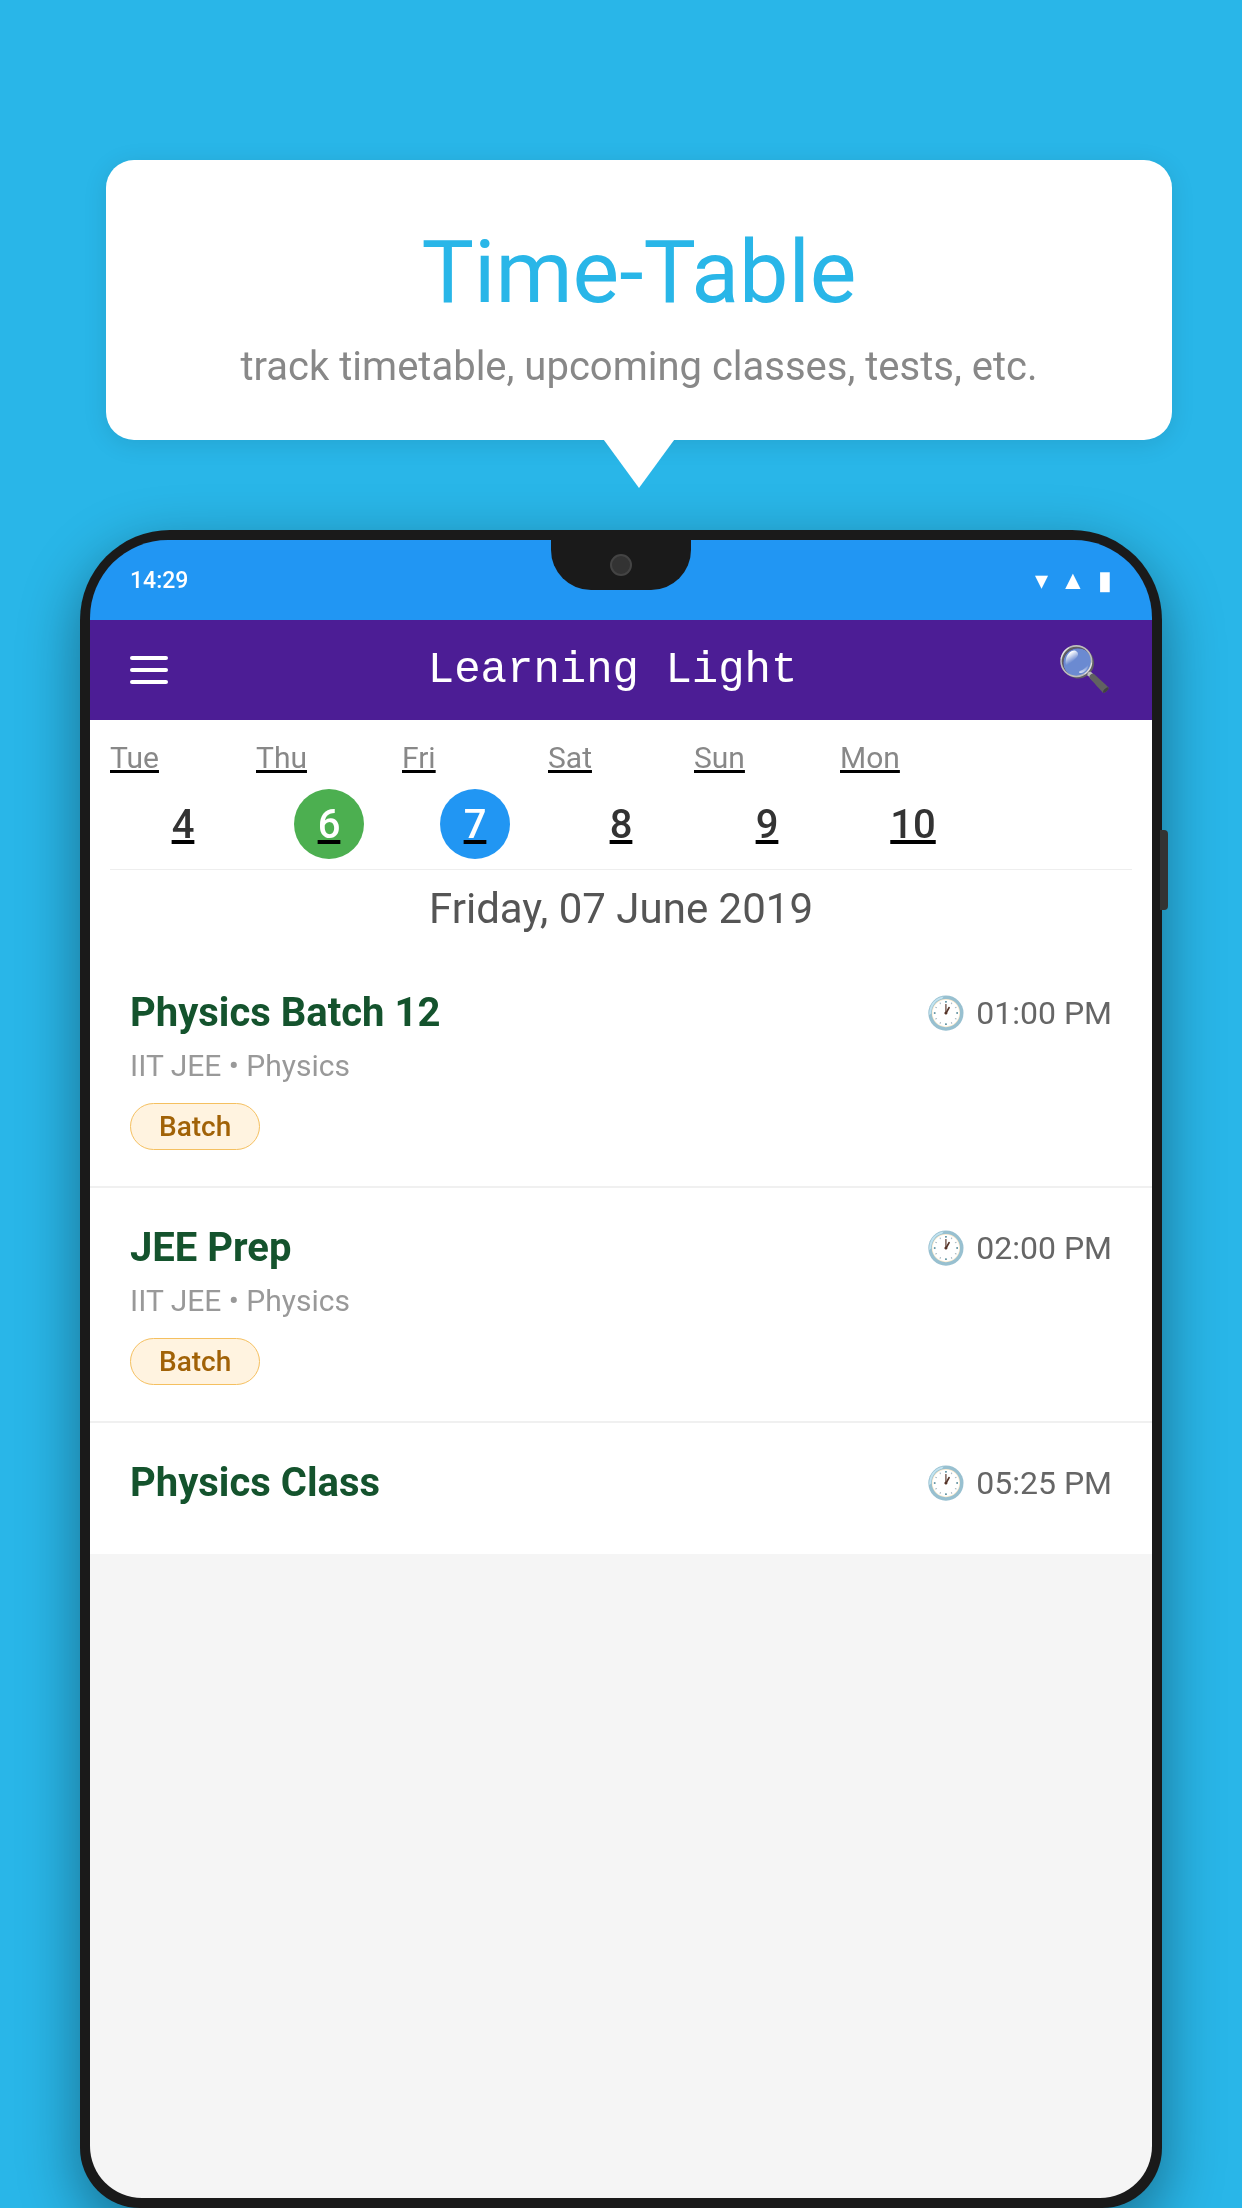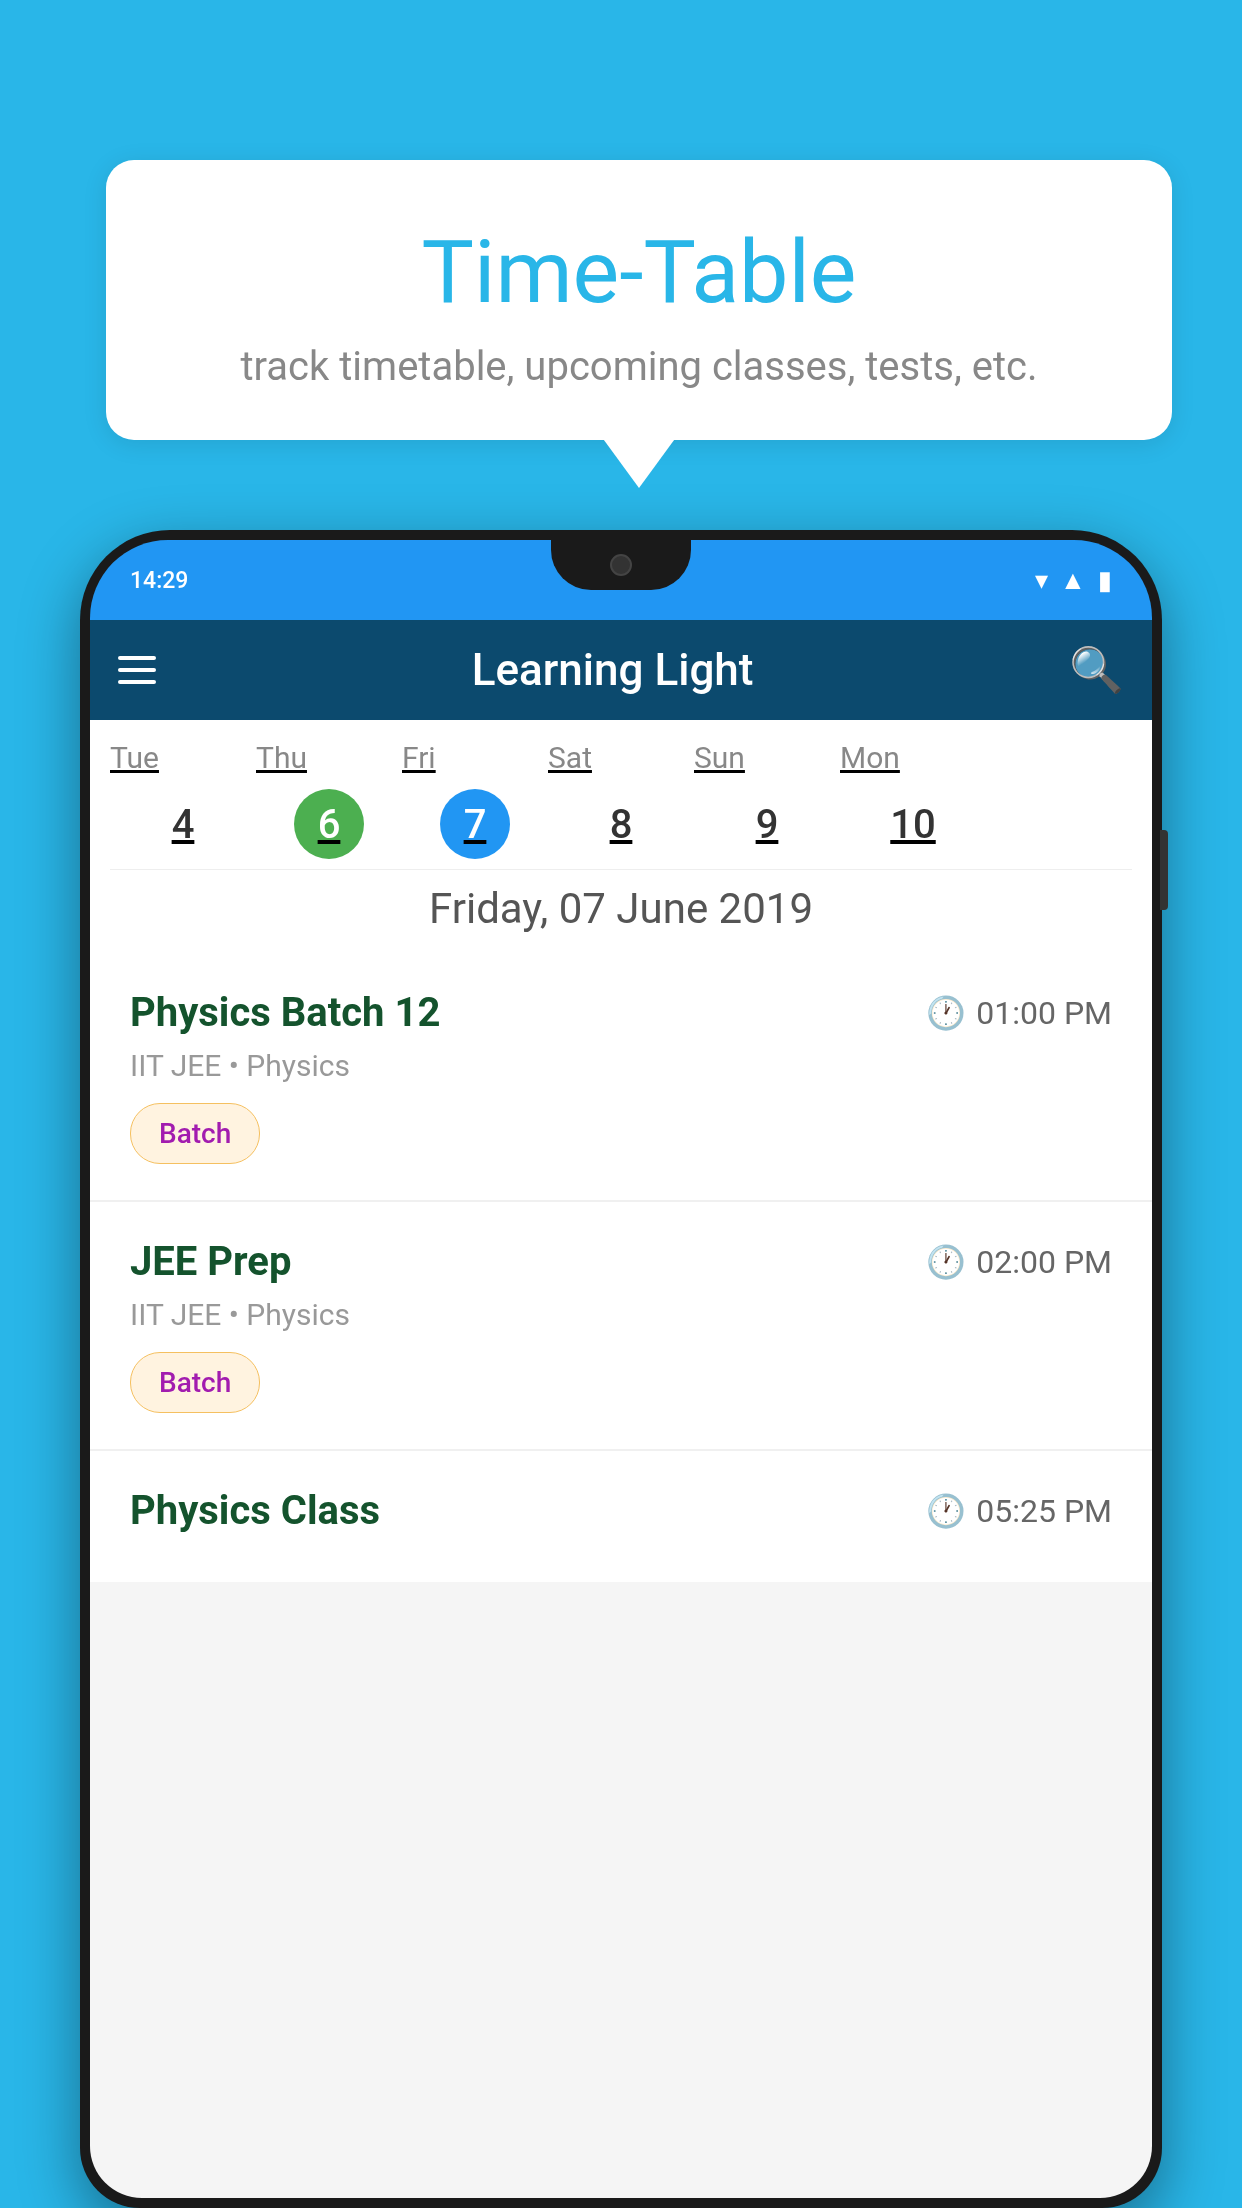--- a/index.html
+++ b/index.html
@@ -111,26 +111,27 @@
     
     .phone-screen {
       background: #f5f5f5;
       border-radius: 0 0 52px 52px;
       overflow: hidden;
       height: calc(100% - 80px);
     }
 
     
     .app-header {
-      background: #0c4a6e;
-      padding: 20px 28px;
+      background: #4c1d95;
+      padding: 20px 40px;
       display: flex;
       align-items: center;
       justify-content: space-between;
       height: 100px;
+      font-family: Liberation Mono, monospace;
     }
     .hamburger-icon {
       display: flex;
       flex-direction: column;
       gap: 8px;
       cursor: pointer;
     }
     .hamburger-icon span {
       display: block;
       width: 38px;
@@ -227,24 +228,24 @@
       gap: 10px;
     }
     .schedule-meta {
       font-size: 30px;
       color: #999;
       margin-bottom: 20px;
     }
     .batch-badge {
       display: inline-block;
       background: #fff3e0;
-      color: #a21caf;
+      color: #a16207;
       border: 1.5px solid #f5c060;
       border-radius: 30px;
-      padding: 13px 28px;
+      padding: 6px 28px;
       font-size: 28px;
       font-weight: 500;
     }
 
     
     .phone-side-btn {
       position: absolute;
       right: -6px;
       top: 300px;
       width: 8px;

